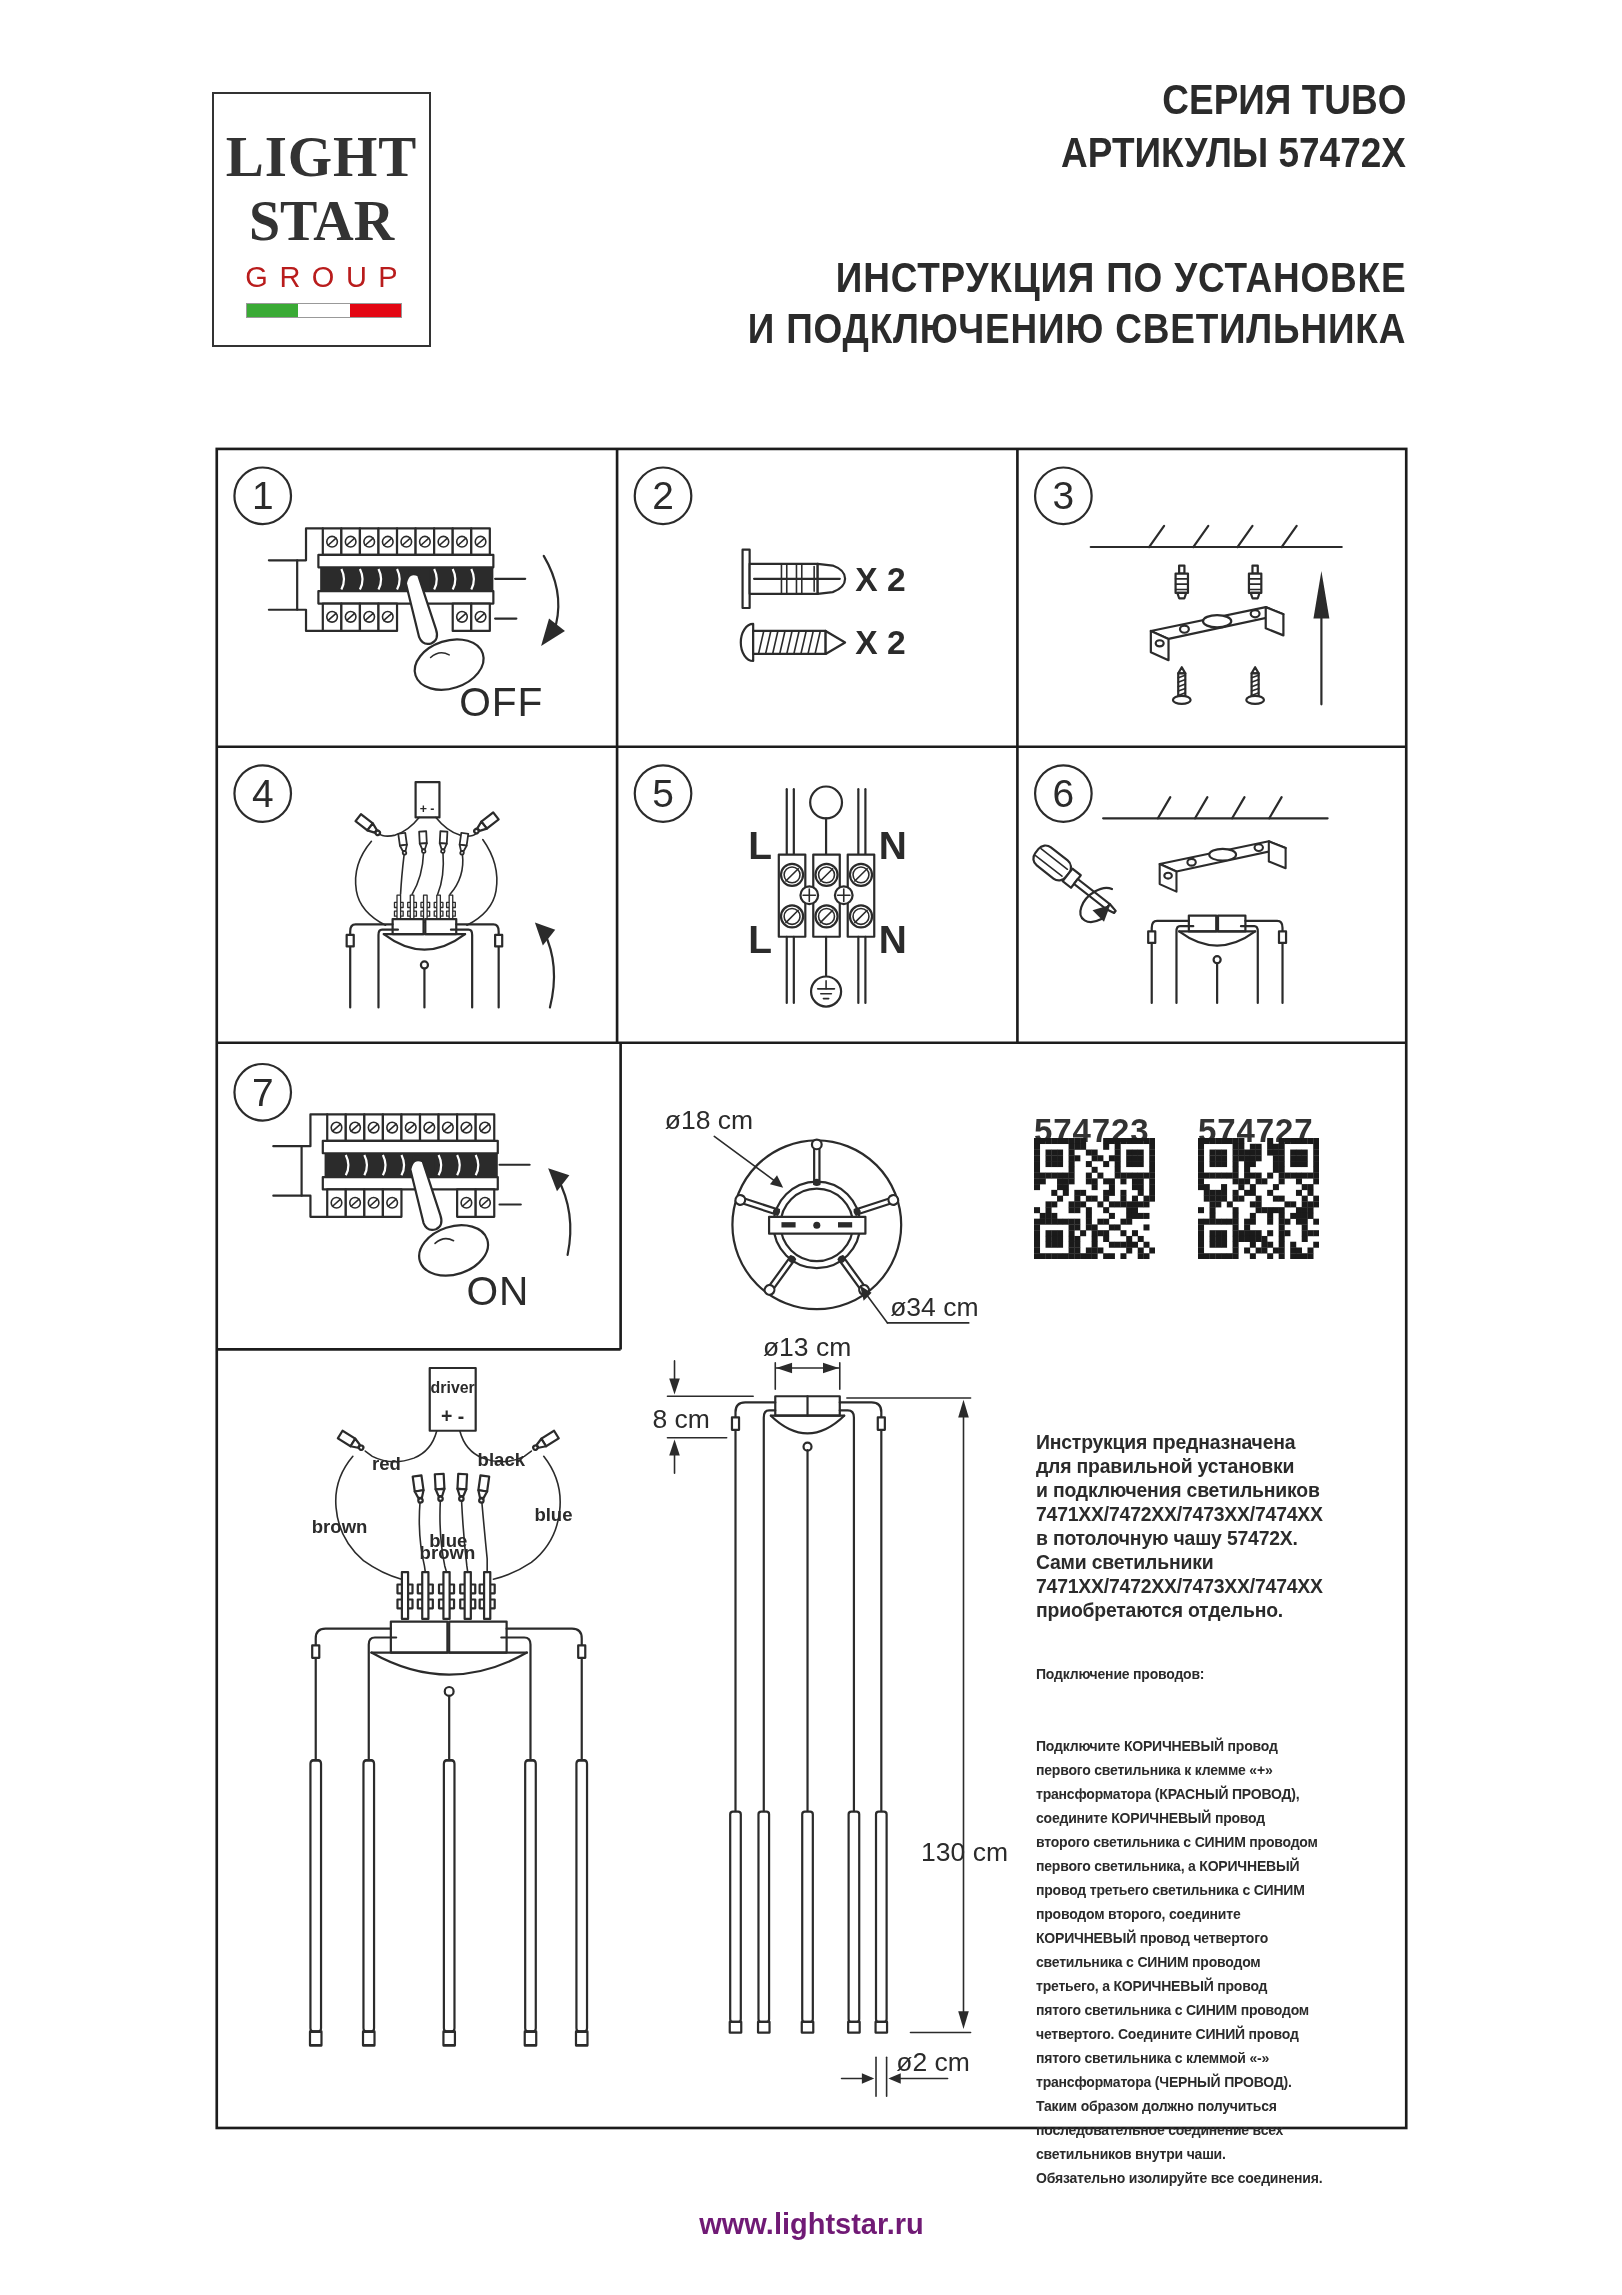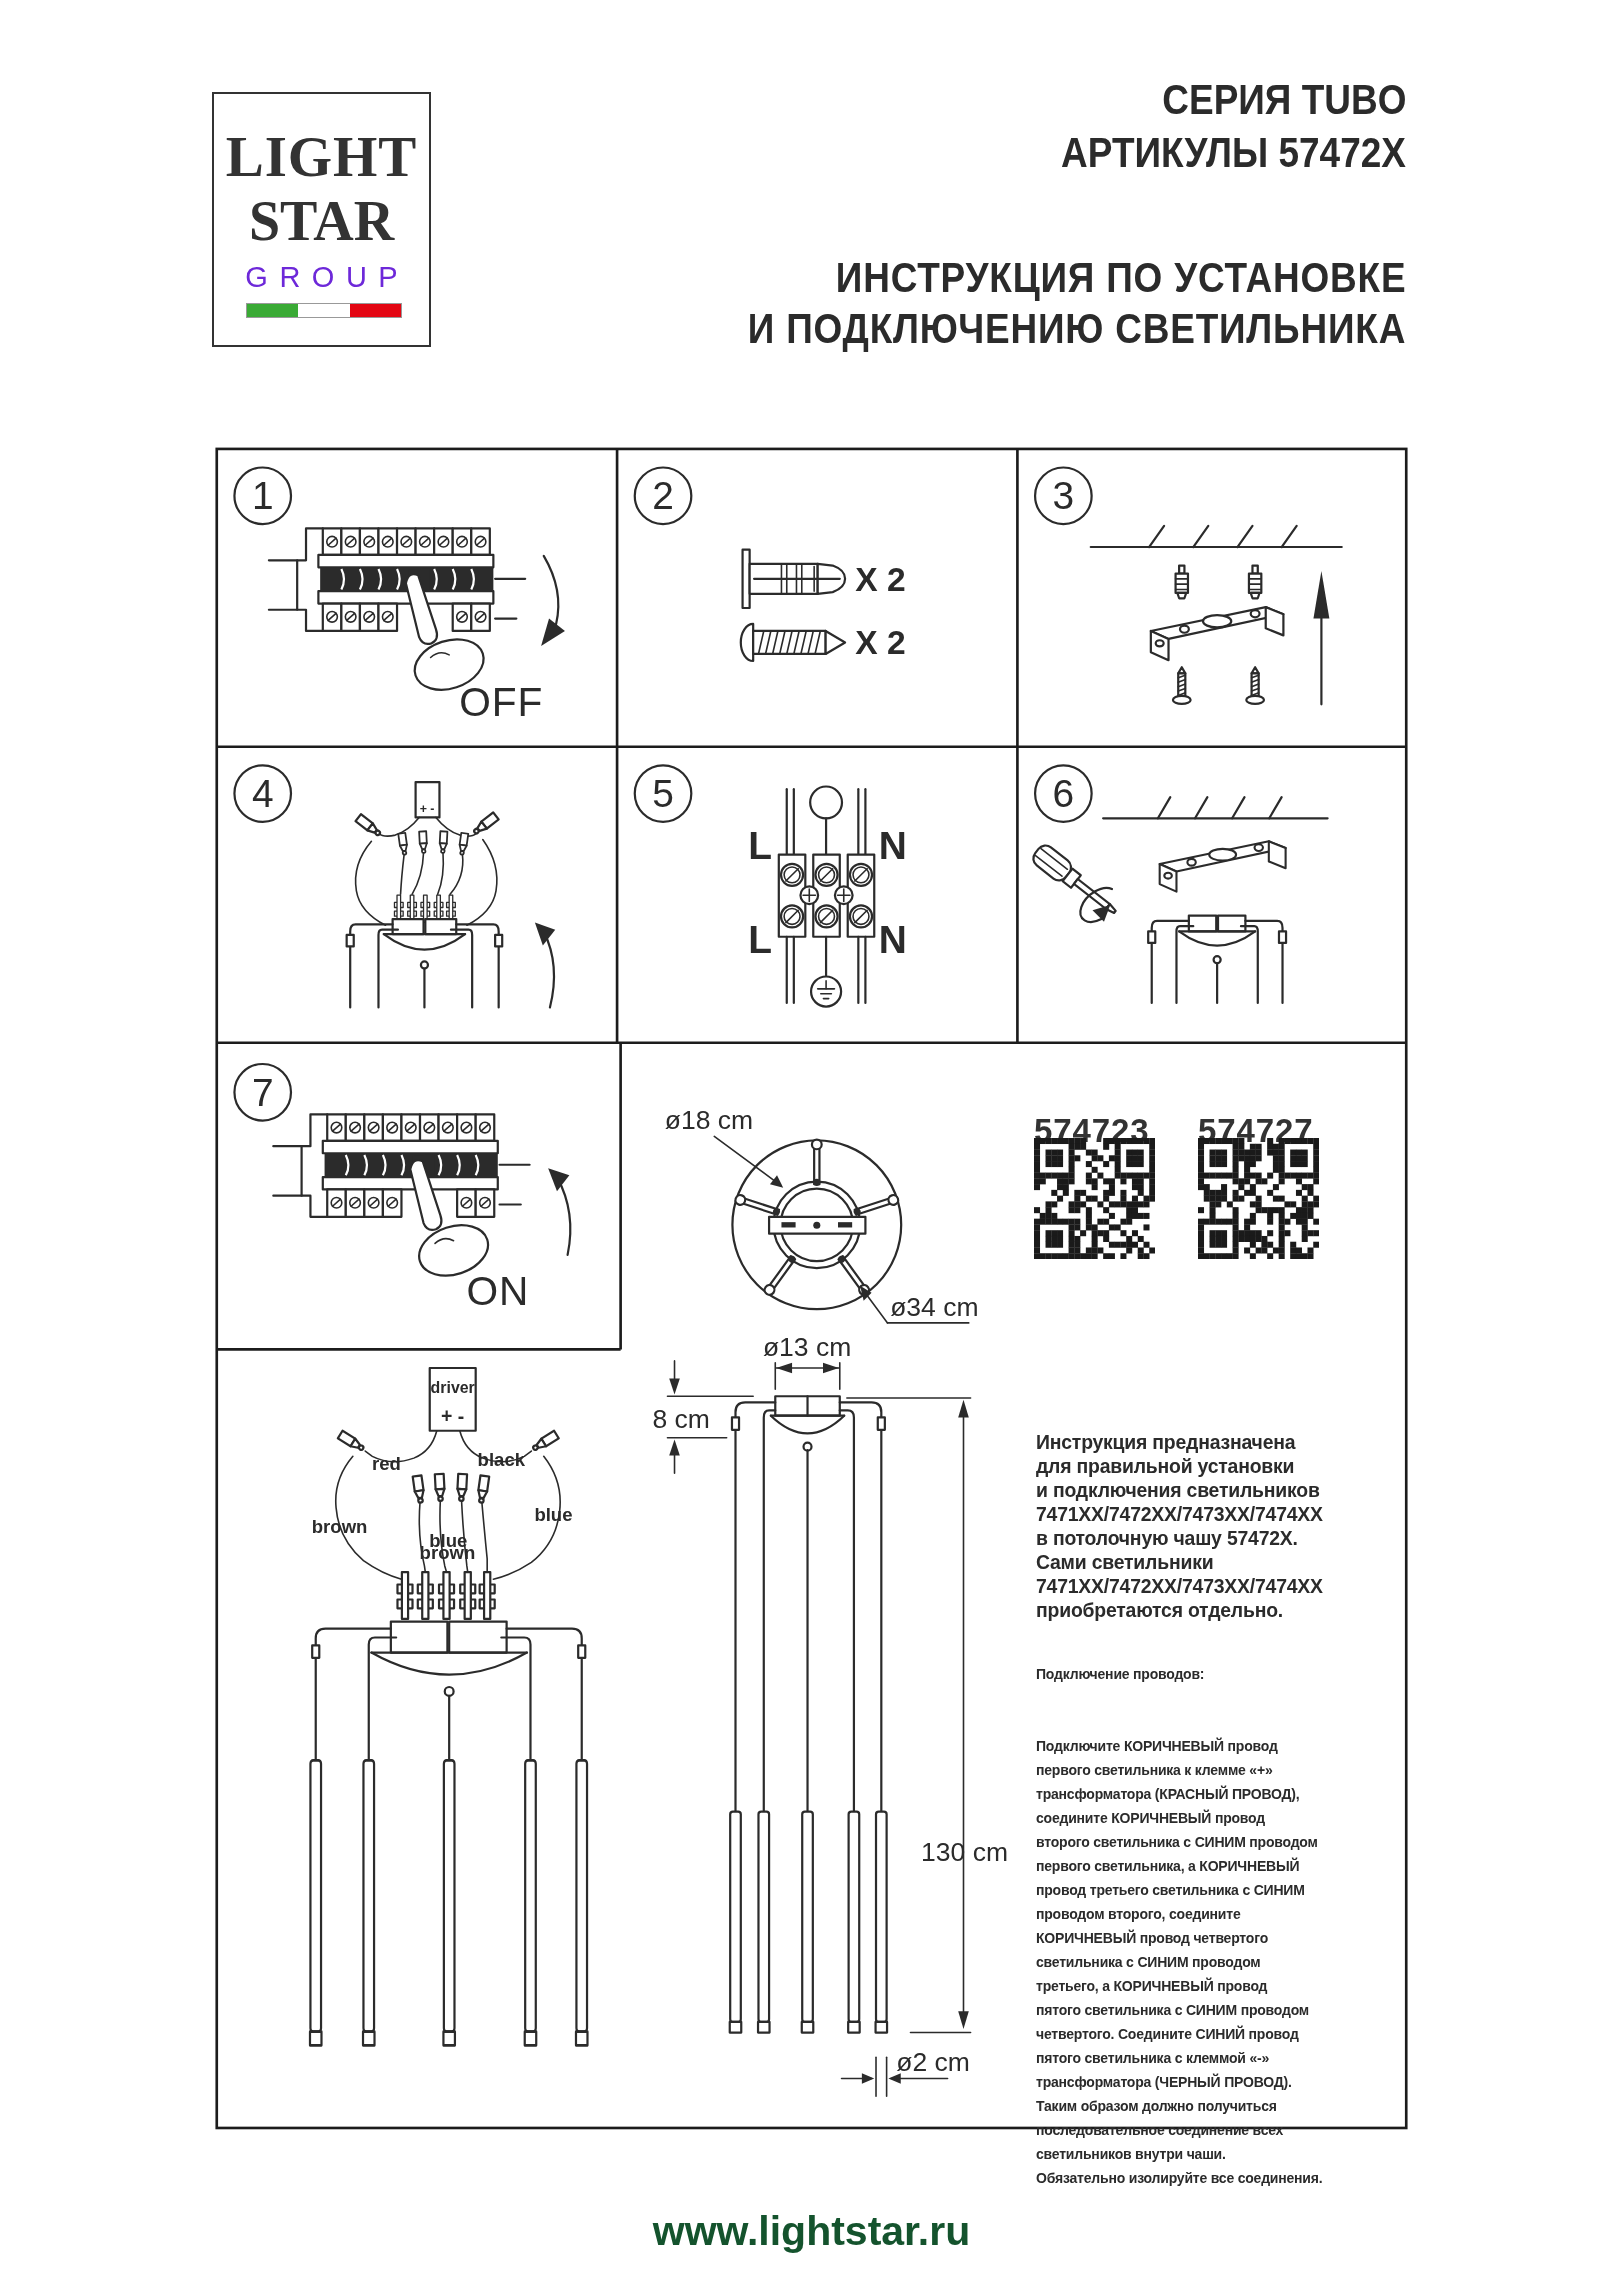--- a/index.html
+++ b/index.html
@@ -6,21 +6,21 @@
   .page{position:relative;width:1623px;height:2295px;background:#ffffff;overflow:hidden;
         font-family:"Liberation Sans",sans-serif;color:#222;}
   .abs{position:absolute;}
   
   .logo-box{position:absolute;left:212px;top:92px;width:219px;height:255px;border:2.7px solid #333;box-sizing:border-box;}
   .logo-light{position:absolute;left:0;top:34px;width:100%;text-align:center;
       font-family:"Liberation Serif",serif;font-weight:700;font-size:57px;line-height:57px;letter-spacing:0.9px;color:#333;}
   .logo-star{position:absolute;left:0;top:90px;width:100%;text-align:center;
       font-family:"Liberation Serif",serif;font-weight:700;font-size:56px;line-height:74px;color:#333;}
   .logo-group{position:absolute;left:0;top:168px;width:100%;text-align:center;
-      font-size:29px;line-height:30px;letter-spacing:11.5px;text-indent:11.5px;color:#6d28d9;}
+      font-size:29px;line-height:30px;letter-spacing:11.5px;text-indent:11.5px;color:#b91c1c;}
   .logo-flag{position:absolute;left:32px;top:209px;width:154px;height:13.3px;border:0.9px solid #999;display:flex;}
   .logo-flag .g{flex:1;background:#3aaa35;}
   .logo-flag .w{flex:1;background:#ffffff;}
   .logo-flag .r{flex:1;background:#e30613;}
   
   .hdr{position:absolute;right:217px;text-align:right;font-weight:700;color:#2b2b2b;
        transform:scaleX(0.88);transform-origin:100% 50%;white-space:nowrap;}
   .hdr-series{top:76px;font-size:42px;}
   .hdr-articles{top:129px;font-size:42px;}
   .hdr-title1{top:254px;font-size:42px;letter-spacing:0.9px;}
@@ -31,21 +31,21 @@
   .descr{top:1398px;font-size:19.4px;line-height:24px;font-weight:700;letter-spacing:-0.2px;margin-top:32px;}
   .conn{top:1614px;font-size:14px;line-height:24px;font-weight:700;letter-spacing:-0.2px;}
   .conn .hd{margin:0;}
   
   .qr-label{position:absolute;top:1093px;font-size:33px;font-weight:700;color:#333;letter-spacing:0.9px;margin-top:19px;}
   .qr1l{left:1034px;} .qr2l{left:1198px;}
   .qr-svg{position:absolute;top:1138px;}
   .qr1{left:1034px;} .qr2{left:1198px;}
   
   .footer{position:absolute;left:0;top:2208px;width:100%;text-align:center;
-          font-size:41px;font-weight:700;color:#14532d;}
+          font-size:29px;font-weight:700;color:#701a75;}
   
   .ln{stroke:#2b2b2b;stroke-width:2.5;fill:none;stroke-linecap:round;stroke-linejoin:round;}
   .lt{stroke:#2b2b2b;stroke-width:1.8;fill:none;stroke-linecap:round;}
   .bd{stroke:#1c1c1c;stroke-width:3;fill:none;}
   .fw{fill:#ffffff;stroke:#2b2b2b;stroke-width:2.5;stroke-linejoin:round;}
   .fb{fill:#2b2b2b;stroke:none;}
   .tx{font-family:"Liberation Sans",sans-serif;fill:#2b2b2b;}
 </style>
 </head>
 <body>

